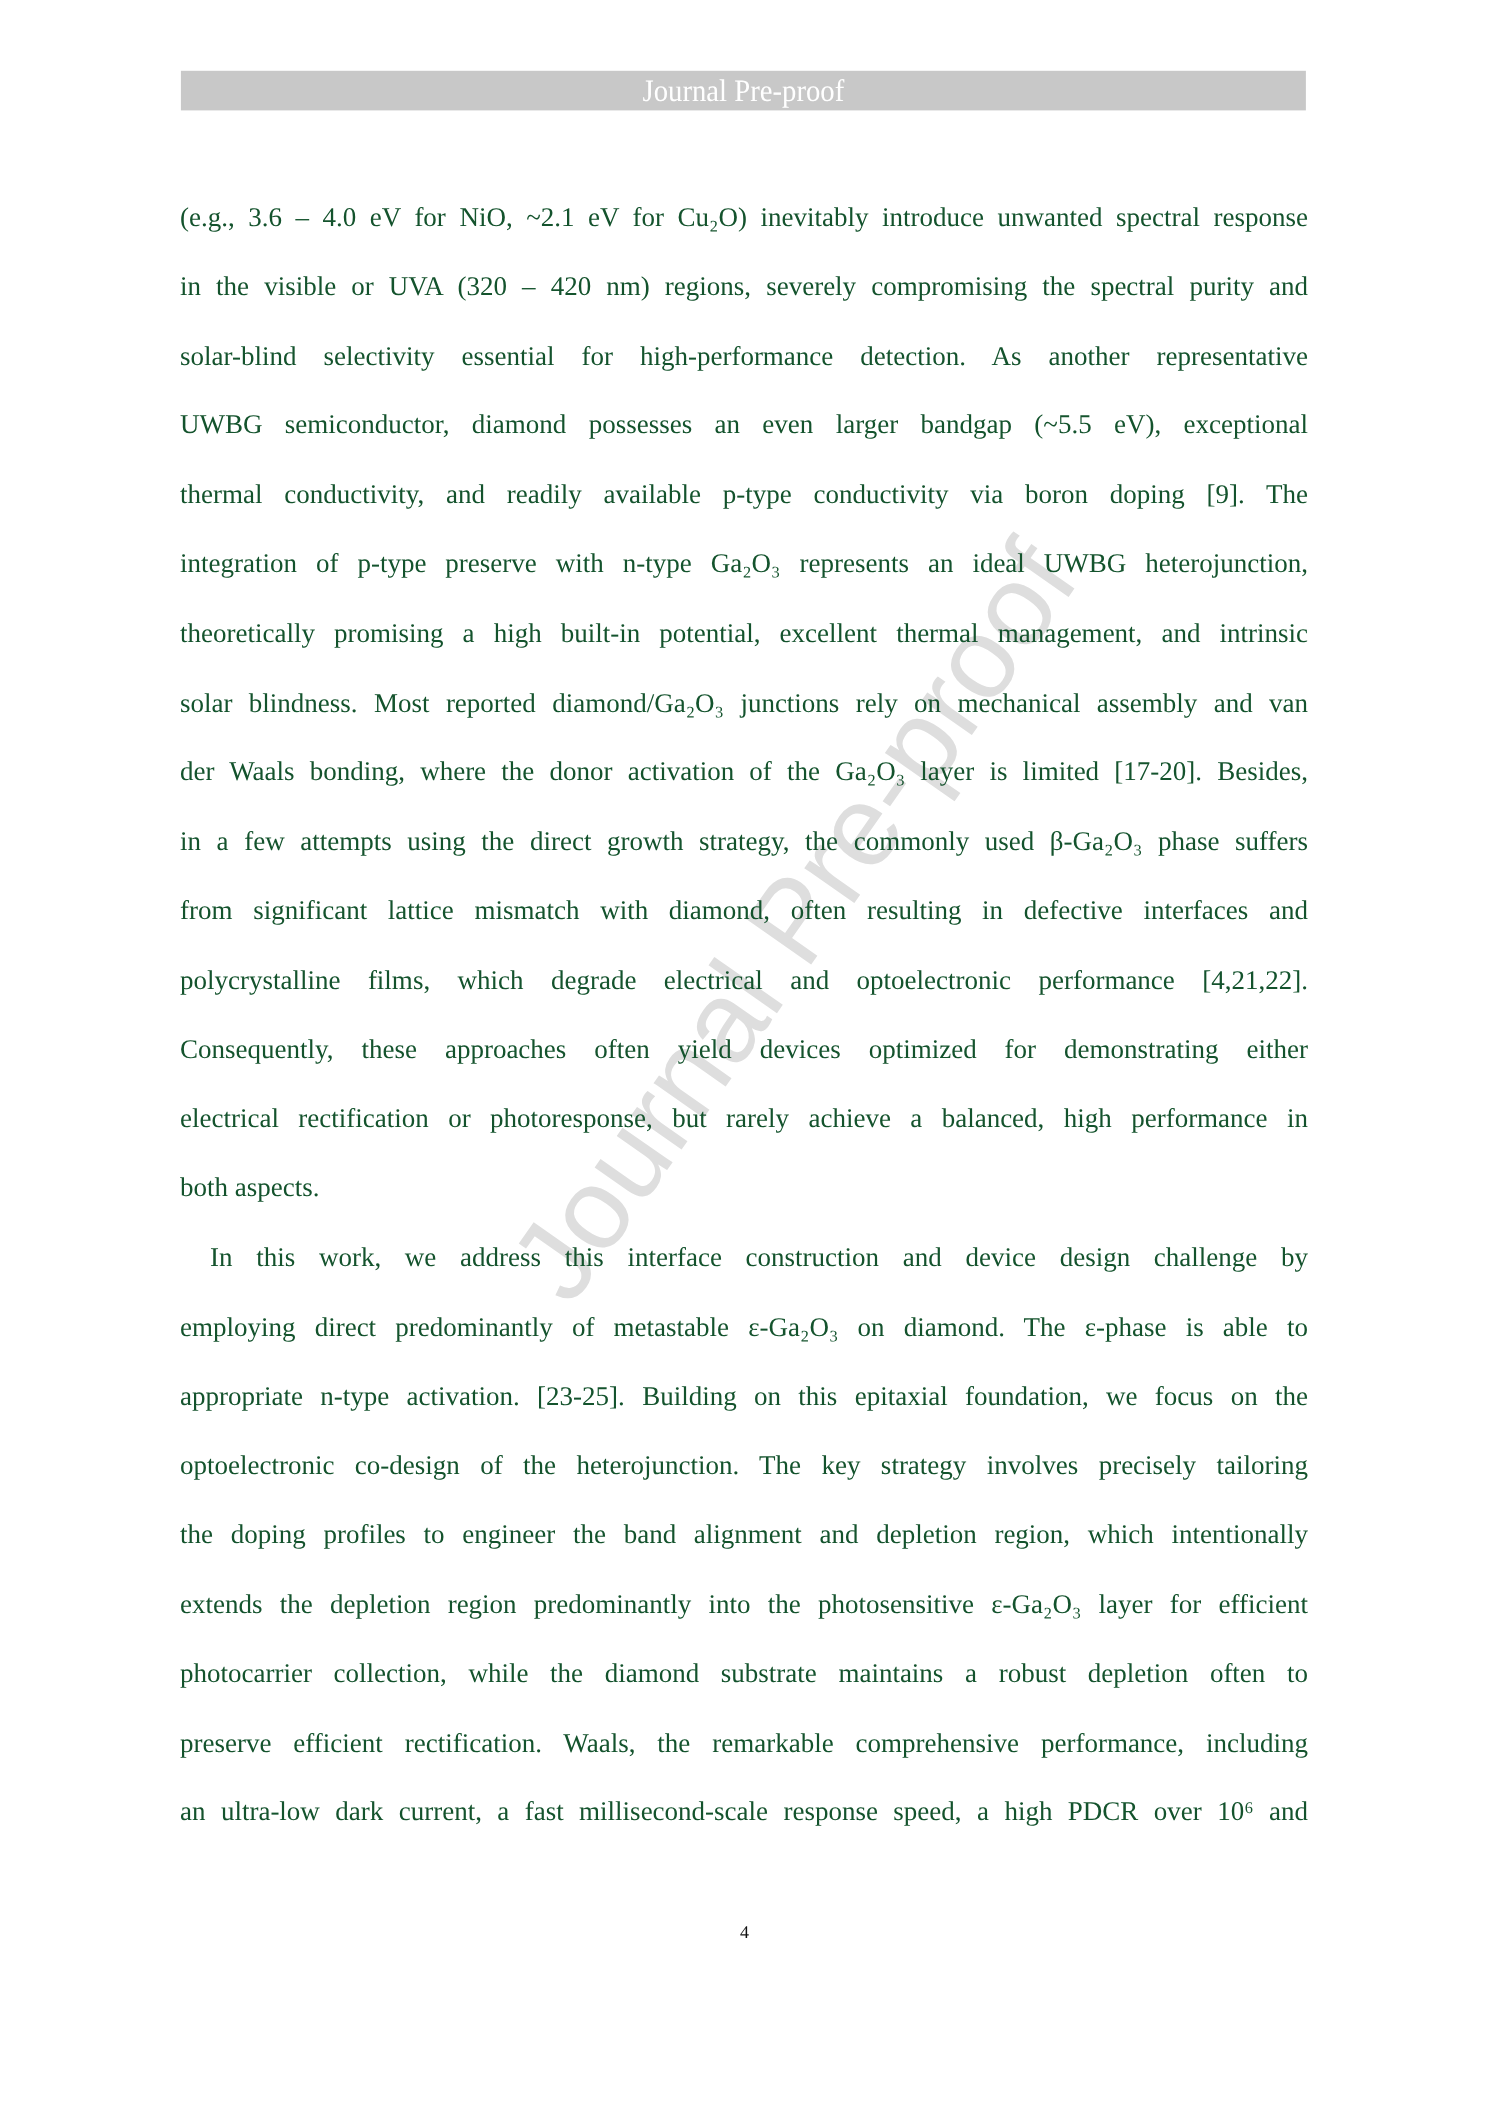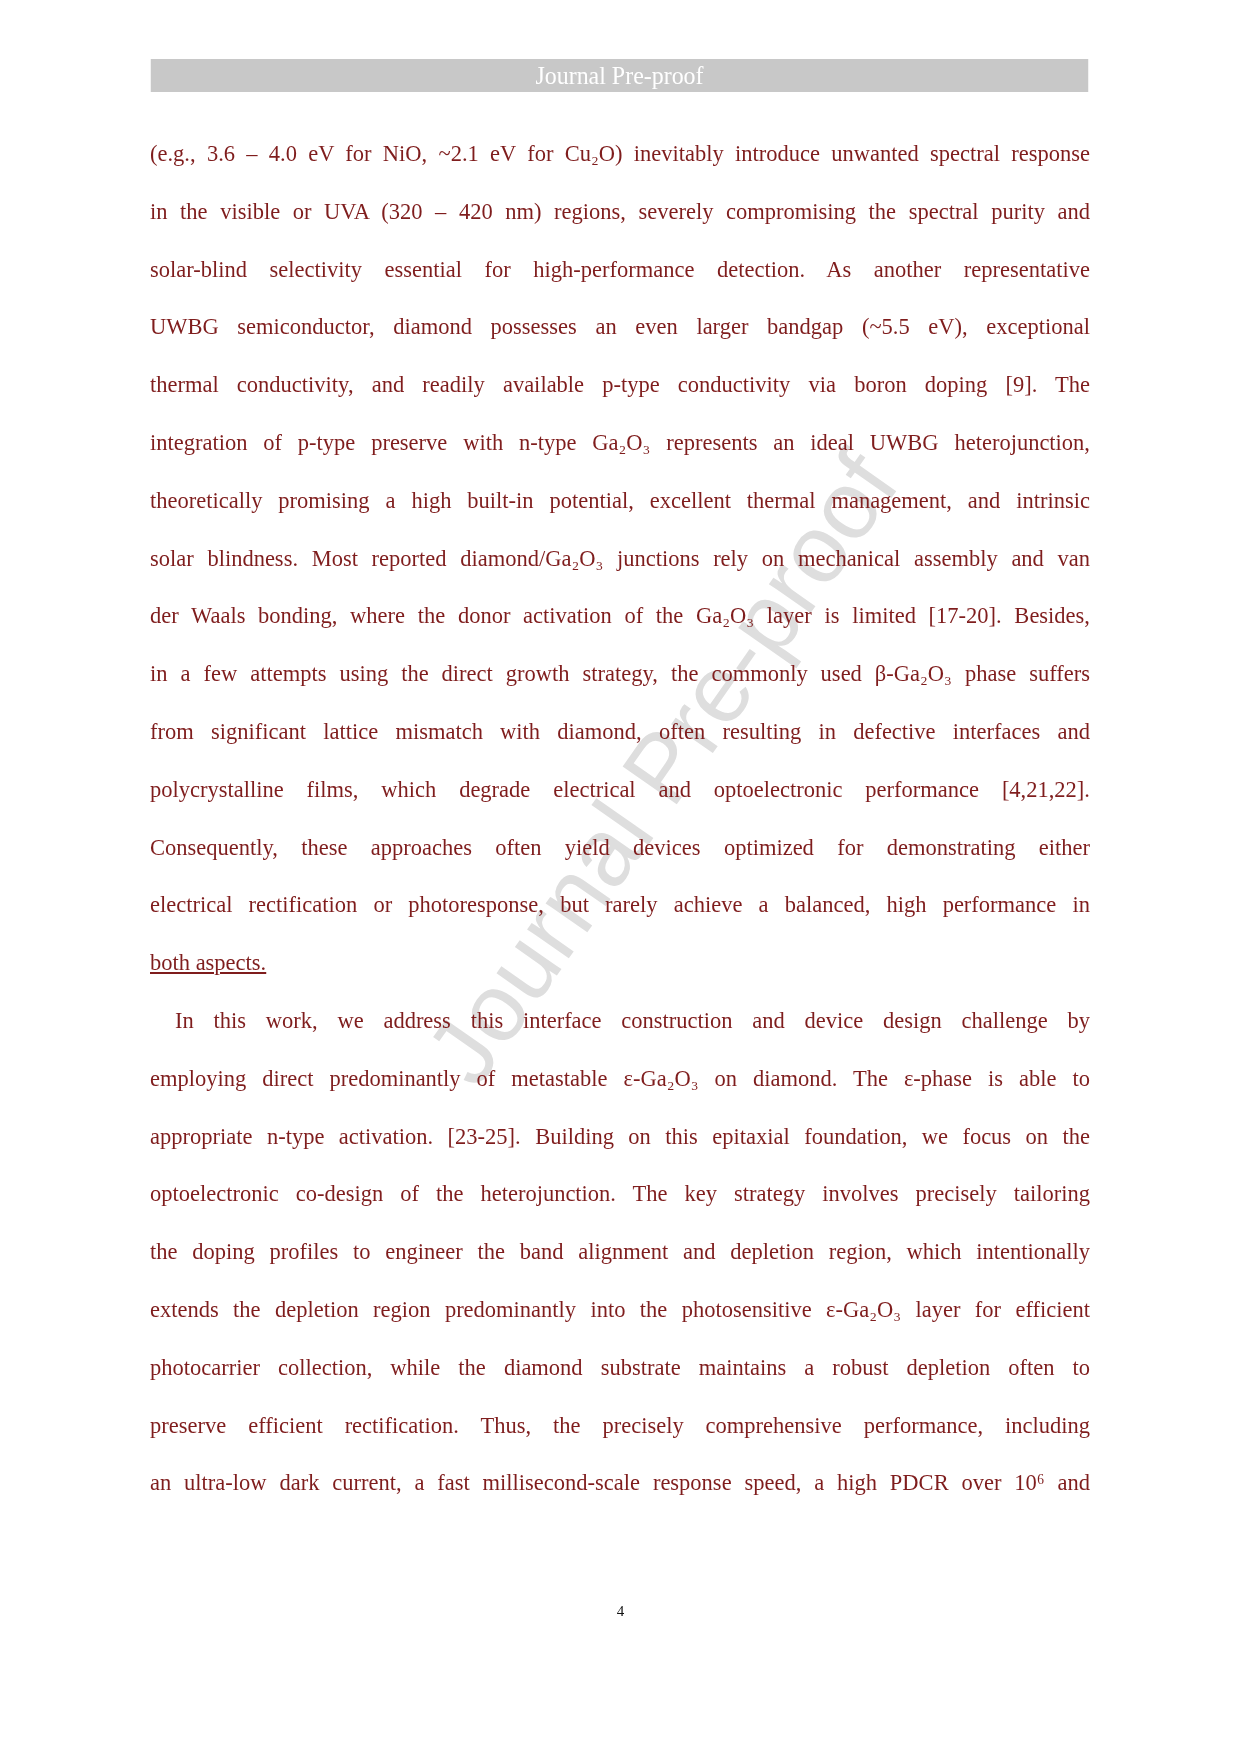--- a/index.html
+++ b/index.html
@@ -11,29 +11,29 @@
       font-family: "Liberation Serif", serif; font-size: 26px; line-height: 33px;
       letter-spacing: 0px; transform: scaleX(0.92);
     }
     .watermark {
       position: absolute; left: 300px; top: 730px; width: 700px;
       font-family: "Liberation Sans", sans-serif; font-size: 96px; color: #dedede;
       transform: rotate(-55deg); transform-origin: center center;
       white-space: nowrap; z-index: 0; text-align: center;
     }
     .body {
-      position: absolute; left: 150px; top: 125px; width: 940px;
-      font-family: "Liberation Serif", serif; font-size: 22.5px; color: #7f1d1d;
+      position: absolute; left: 150px; top: 152px; width: 940px;
+      font-family: "Liberation Serif", serif; font-size: 22.5px; color: #14532d;
       z-index: 1;
     }
     .line {
       height: 57.8px; line-height: 57.8px; white-space: nowrap;
       text-align: justify; text-align-last: justify; overflow: visible;
     }
-    .line.last { text-align-last: left; text-decoration: underline; }
+    .line.last { text-align-last: left; }
     .line.indent { padding-left: 25px; }
     .page-number {
       position: absolute; left: 0; width: 1241px; top: 1603px; text-align: center;
       font-family: "Liberation Serif", serif; font-size: 15px; color: #111111;
     }
   </style>
 </head>
 <body>
 
 <div class="page">
@@ -62,19 +62,19 @@
       <div class="line last">both aspects.</div>
     </div>
     <div>
       <div class="line indent">In this work, we address this interface construction and device design challenge by</div>
       <div class="line">employing direct predominantly of metastable ε-Ga₂O₃ on diamond. The ε-phase is able to</div>
       <div class="line">appropriate n-type activation. [23-25]. Building on this epitaxial foundation, we focus on the</div>
       <div class="line">optoelectronic co-design of the heterojunction. The key strategy involves precisely tailoring</div>
       <div class="line">the doping profiles to engineer the band alignment and depletion region, which intentionally</div>
       <div class="line">extends the depletion region predominantly into the photosensitive ε-Ga₂O₃ layer for efficient</div>
       <div class="line">photocarrier collection, while the diamond substrate maintains a robust depletion often to</div>
-      <div class="line">preserve efficient rectification. Thus, the precisely comprehensive performance, including</div>
+      <div class="line">preserve efficient rectification. Waals, the remarkable comprehensive performance, including</div>
       <div class="line">an ultra-low dark current, a fast millisecond-scale response speed, a high PDCR over 10⁶ and</div>
     </div>
   </div>
 
   <div class="page-number">4</div>
 </div>
 
 </body></html>

